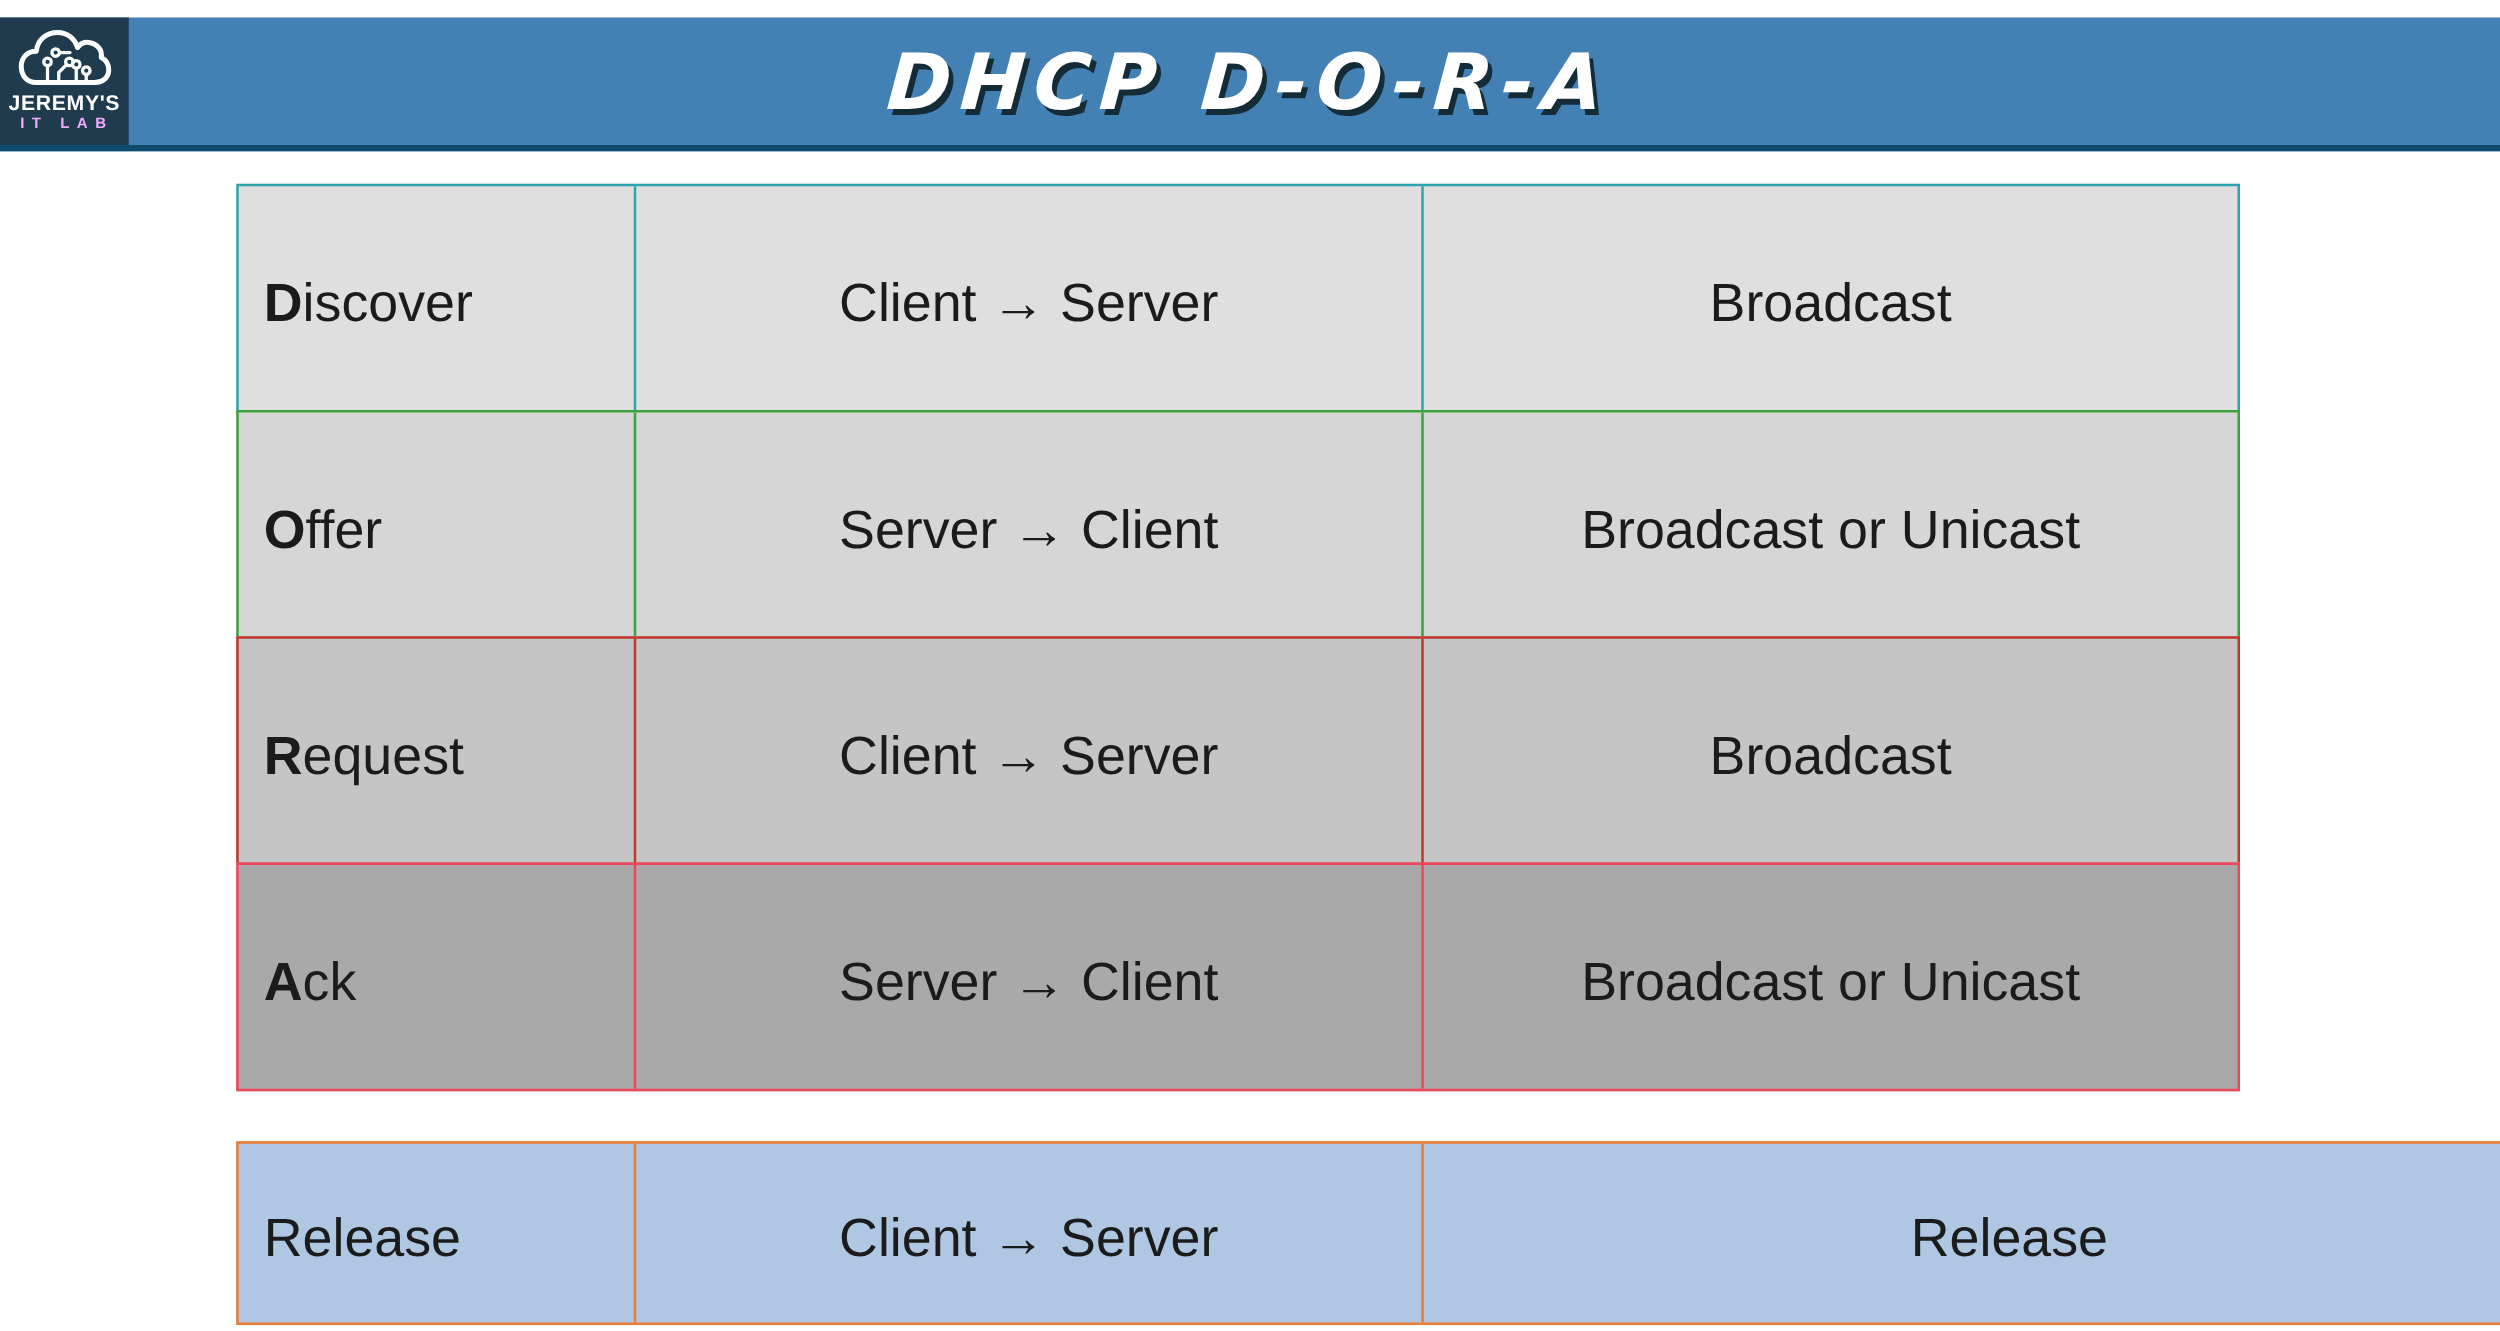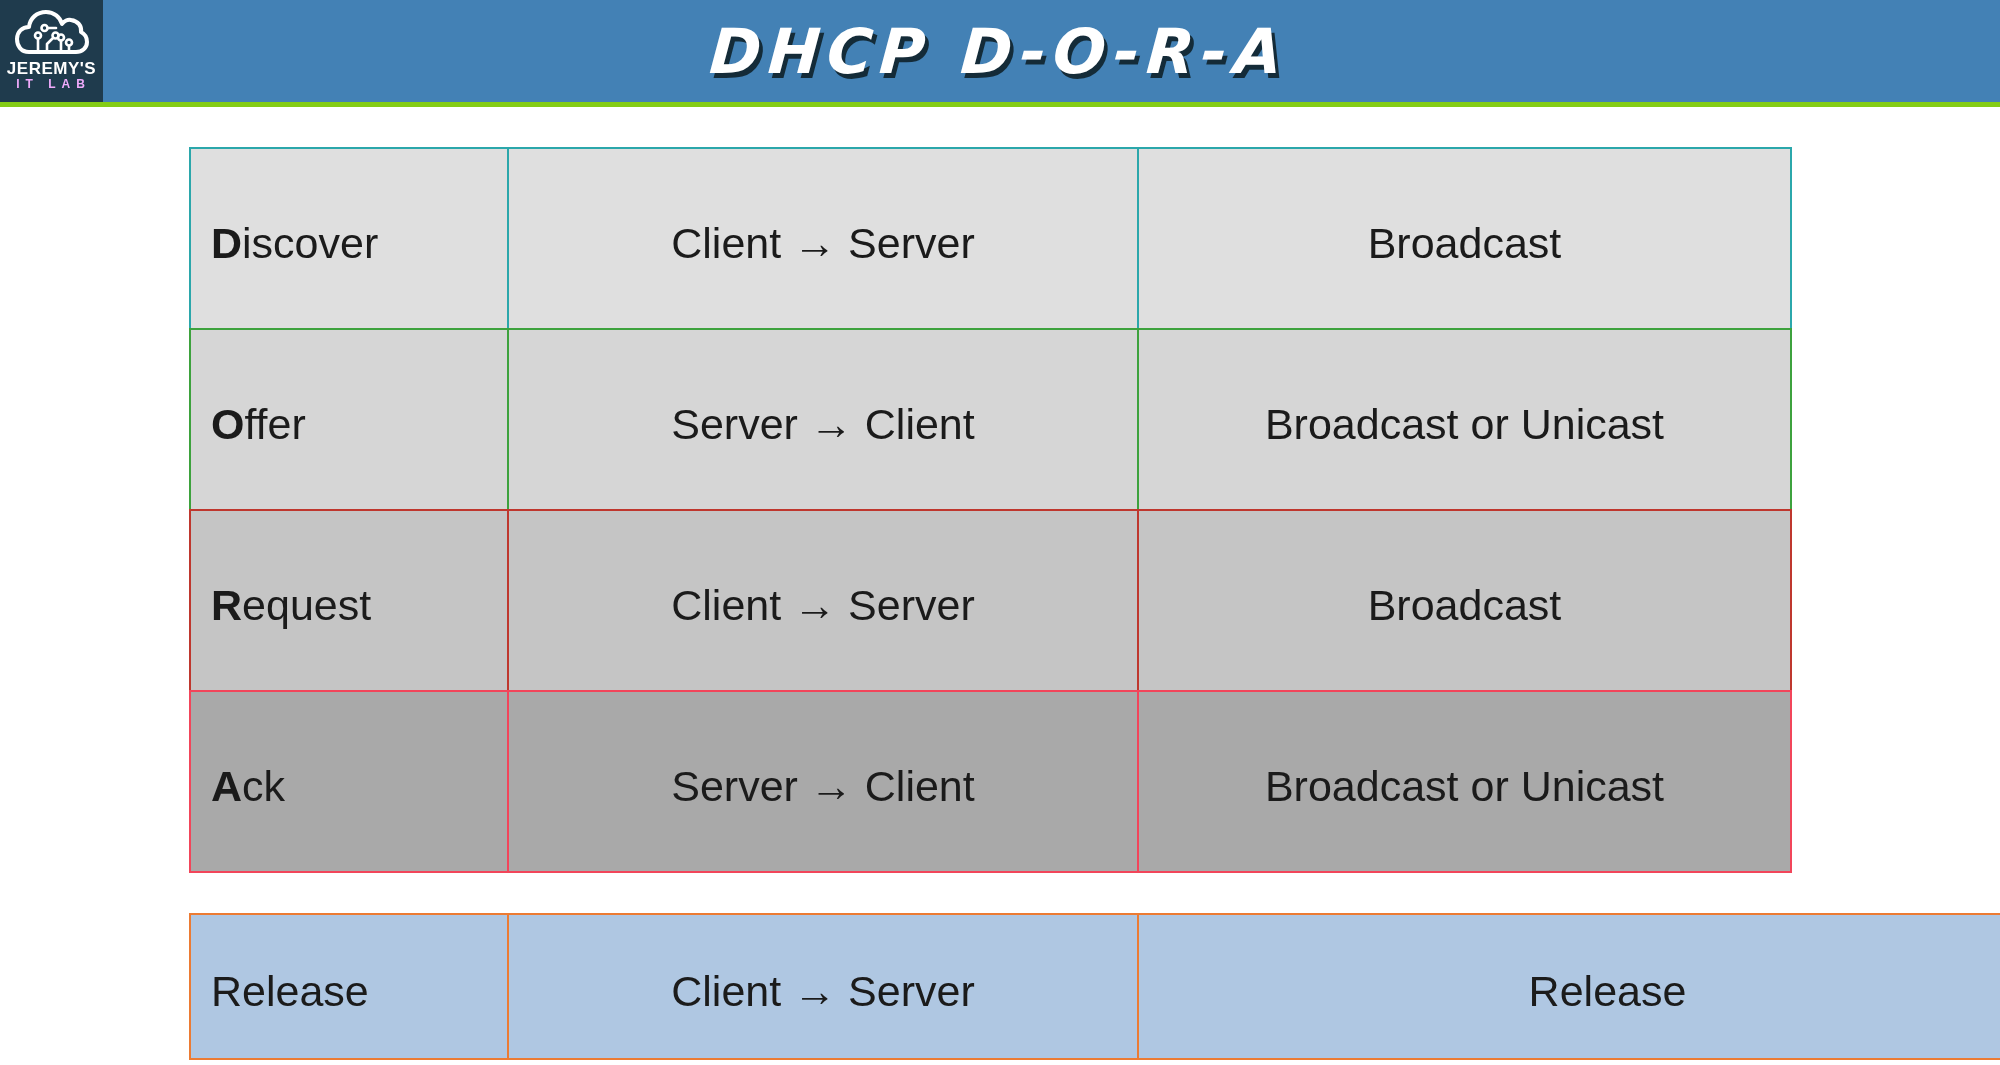--- a/index.html
+++ b/index.html
@@ -6,23 +6,23 @@
   body {
     width: 2000px; height: 1065px;
     background: #ffffff;
     font-family: "Liberation Sans", sans-serif;
     overflow: hidden;
   }
   .slide { position: relative; width: 2000px; height: 1065px; }
 
   
   .header-bar {
-    position: absolute; top: 0; left: 0; width: 2000px; height: 102px;
+    position: absolute; top: 14px; left: 0; width: 2000px; height: 102px;
     background: #4381b5;
-    border-bottom: 5px solid #84cc16;
+    border-bottom: 5px solid #0c4a6e;
     display: flex; align-items: center; justify-content: center;
   }
   .page-title {
     margin: 0;
     font-family: "DejaVu Sans", sans-serif;
     font-style: italic;
     font-weight: bold;
     font-size: 62px;
     letter-spacing: 7px;
     color: #ffffff;

